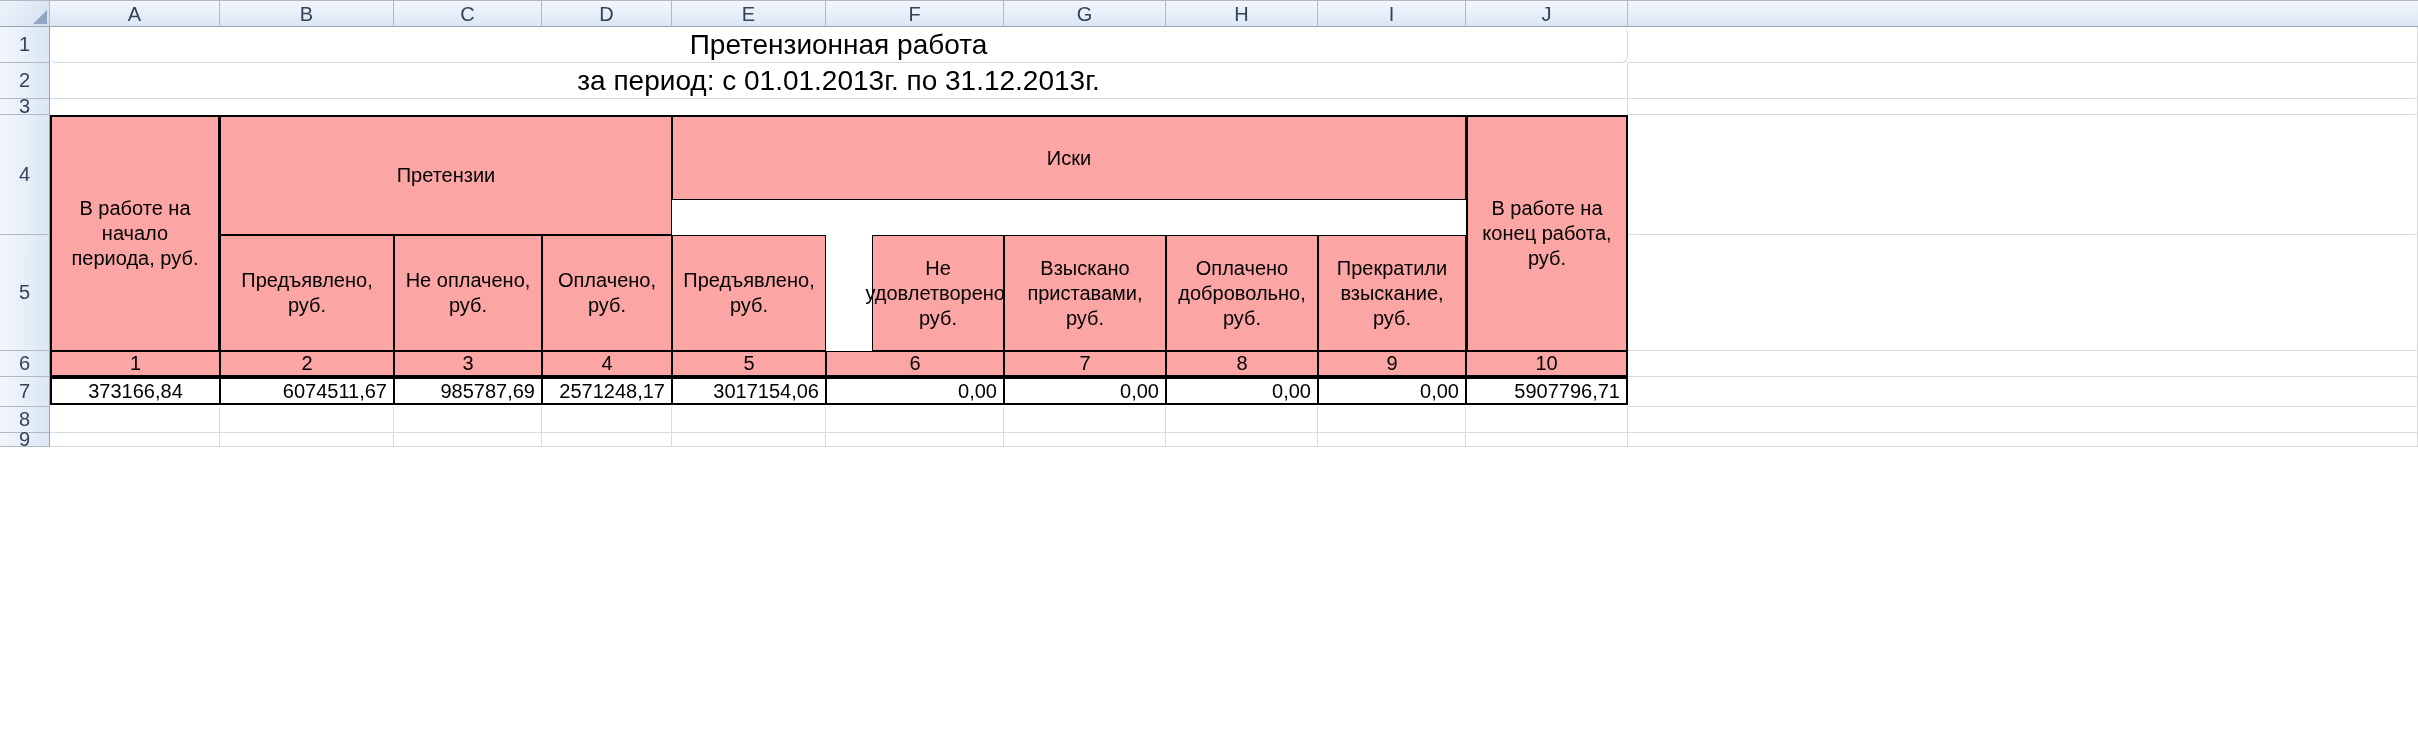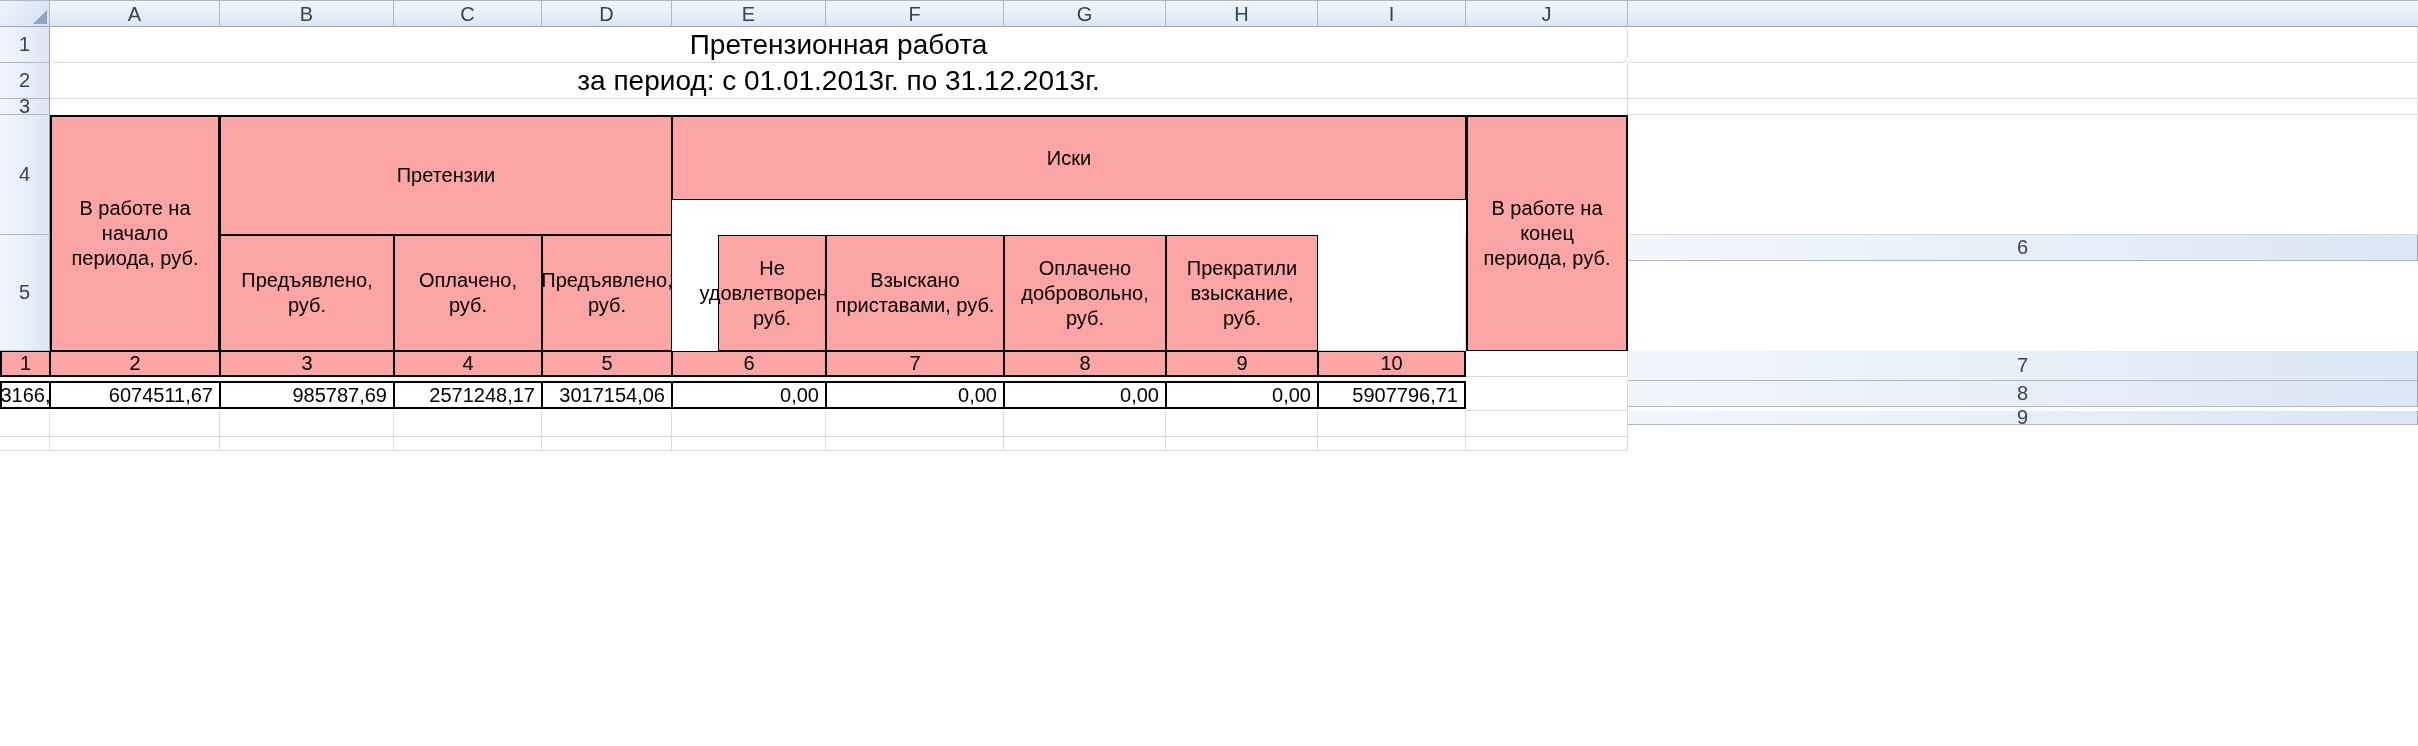--- a/index.html
+++ b/index.html
@@ -149,27 +149,28 @@
   <div class="trailing h-16"></div>
 
   <div class="rowhdr" style="grid-row: span 1; height:120px;">4</div>
 
   <div class="th inner-b" style="grid-row: span 2;">В работе на начало периода, руб.</div>
 
   <div class="th inner-b inner-r inner-l" style="grid-column: span 3; height:120px;">Претензии</div>
 
   <div class="th inner-b inner-r inner-l" style="grid-column: span 5; height:85px;">Иски</div>
 
-  <div class="th inner-b" style="grid-row: span 2;">В работе на конец периода, руб.</div>
+  <div class="th inner-b" style="grid-row: span 2;">В работе на конец работа, руб.</div>
 
   <div class="trailing" style="height:120px;"></div>
 
   <div class="rowhdr" style="height:116px;">5</div>
 
   <div class="th inner-t inner-r inner-l inner-b" style="height:116px;">Предъявлено, руб.</div>
+  <div class="th inner-t inner-r inner-l inner-b" style="height:116px;">Не оплачено, руб.</div>
   <div class="th inner-t inner-r inner-l inner-b" style="height:116px;">Оплачено, руб.</div>
   <div class="th inner-t inner-r inner-l inner-b" style="height:116px;">Предъявлено, руб.</div>
   <div class="th inner-t inner-r inner-l inner-b" style="height:116px;margin-left:46px;">Не удовлетворено, руб.</div>
   <div class="th inner-t inner-r inner-l inner-b" style="height:116px;">Взыскано приставами, руб.</div>
   <div class="th inner-t inner-r inner-l inner-b" style="height:116px;">Оплачено добровольно, руб.</div>
   <div class="th inner-t inner-r inner-l inner-b" style="height:116px;">Прекратили взыскание, руб.</div>
 
   <div class="trailing" style="height:116px;"></div>
 
   <div class="rowhdr h-26">6</div>

